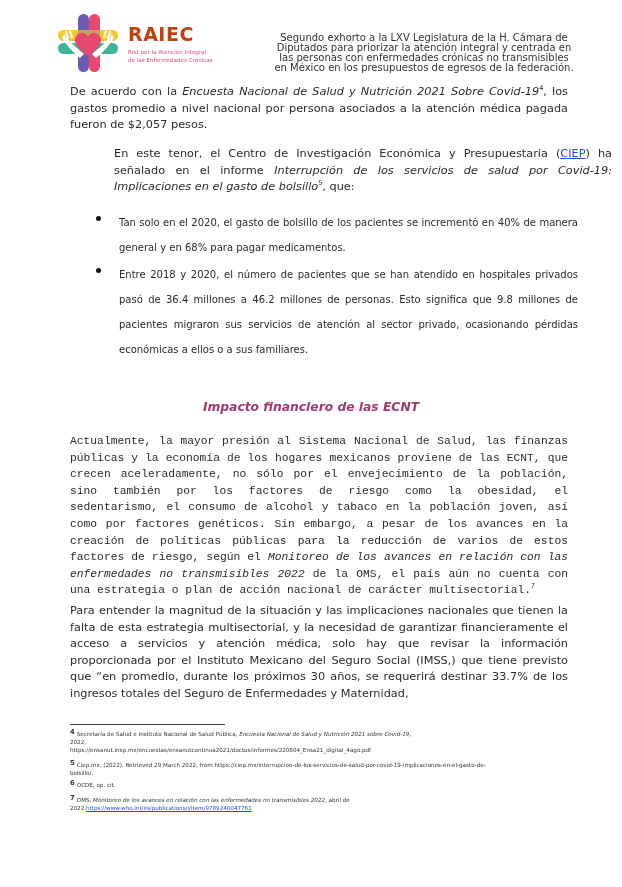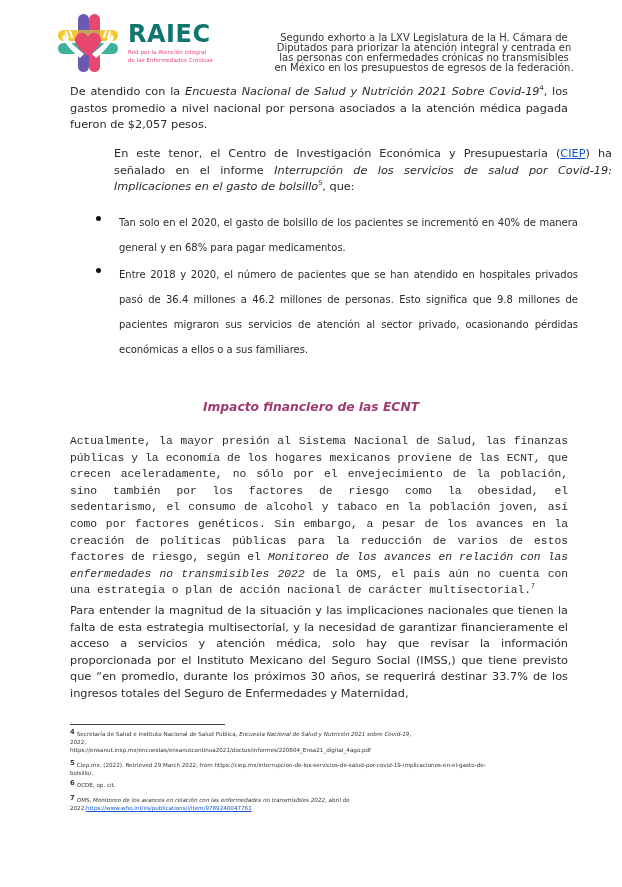--- a/index.html
+++ b/index.html
@@ -3,22 +3,22 @@
   <meta charset="utf-8">
   <style>
     html, body { margin: 0; padding: 0; background: #ffffff; }
     body { width: 622px; height: 887px; position: relative; overflow: hidden;
       font-family: "DejaVu Sans", sans-serif; color: #222; }
     .page { position: absolute; left: 0; top: 0; width: 622px; height: 887px; background: #fff; }
 
     
     .logo { position: absolute; left: 58px; top: 14px; width: 60px; height: 58px; }
     .brand { position: absolute; left: 128px; top: 20px; }
-    .brand-name { font-family: "DejaVu Sans", sans-serif; font-weight: bold; font-size: 24px;
-      color: #0f766e; letter-spacing: 0.5px; line-height: 28px; }
+    .brand-name { font-family: "DejaVu Sans", sans-serif; font-weight: bold; font-size: 19px;
+      color: #c2410c; letter-spacing: 0.5px; line-height: 28px; }
     .brand-sub { font-size: 5.6px; color: #e8476f; line-height: 7px; margin-top: 1px; }
     .header-note { position: absolute; left: 274px; top: 33px; width: 300px;
       font-size: 10px; line-height: 10px; color: #333; text-align: center; }
 
     
     .p { position: absolute; left: 70px; width: 498px; font-size: 11.3px; line-height: 16.6px;
       text-align: justify; color: #2b2b2b; }
     .p i { font-style: italic; }
     sup { font-size: 6.5px; line-height: 0; vertical-align: super; }
     .link { color: #1155cc; text-decoration: underline; }
@@ -57,21 +57,21 @@
 
   <div class="brand">
     <div class="brand-name">RAIEC</div>
     <div class="brand-sub">Red por la Atención Integral</div>
     <div class="brand-sub">de las Enfermedades Crónicas</div>
   </div>
 
   <div class="header-note">Segundo exhorto a la LXV Legislatura de la H. Cámara de Diputados para priorizar la atención integral y centrada en las personas con enfermedades crónicas no transmisibles en México en los presupuestos de egresos de la federación.</div>
 
   <div class="p" style="top:84px;">
-    <span>De atendido con la </span><i>Encuesta Nacional de Salud y Nutrición 2021 Sobre Covid-19</i><sup>4</sup><span>, los gastos  promedio a nivel nacional por persona asociados a la atención médica pagada fueron de $2,057 pesos.</span>
+    <span>De acuerdo con la </span><i>Encuesta Nacional de Salud y Nutrición 2021 Sobre Covid-19</i><sup>4</sup><span>, los gastos  promedio a nivel nacional por persona asociados a la atención médica pagada fueron de $2,057 pesos.</span>
   </div>
 
   <div class="p" style="top:146px;margin-left:44px;">
     <span>En este tenor, el Centro de Investigación Económica y Presupuestaria (</span><span class="link">CIEP</span><span>) ha señalado en el informe </span><i>Interrupción de los servicios de salud por Covid-19: Implicaciones en el gasto de bolsillo</i><sup>5</sup><span>, que:</span>
   </div>
 
   <div class="bullet" style="top:210px;">
     <span class="dot"></span>
     <span class="btext">Tan solo en el 2020, el gasto de bolsillo de los pacientes se incrementó en 40% de manera general y en 68% para pagar medicamentos.</span>
   </div>

